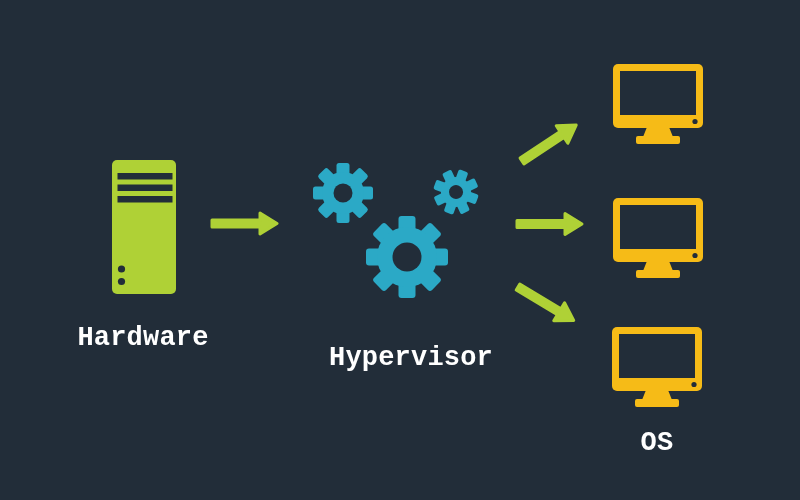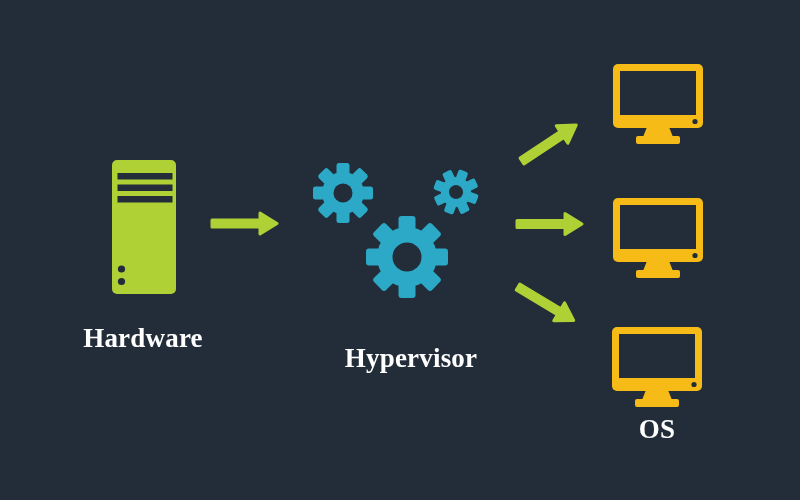--- a/index.html
+++ b/index.html
@@ -8,21 +8,21 @@
     --teal:#2BA9C6;
     --yellow:#F6BB17;
     --text:#FFFFFF;
   }
   html,body{margin:0;padding:0;background:var(--bg);}
   .stage{
     position:relative;
     width:800px;height:500px;
     background:var(--bg);
     overflow:hidden;
-    font-family:Liberation Serif, serif;
+    font-family:Liberation Mono, monospace;
   }
   .art{position:absolute;left:0;top:0;}
   .green{fill:var(--green);}
   .teal{fill:var(--teal);}
   .yellow{fill:var(--yellow);}
   .dark{fill:var(--bg);}
   .arrow{
     fill:var(--green);
     stroke:var(--green);
     stroke-width:3;
@@ -124,15 +124,15 @@
 
     <use href="#mon" x="613" y="64"></use>
     <use href="#mon" x="613" y="198"></use>
     <use href="#mon" x="612" y="327"></use>
   </svg>
 
   <div class="label" style="left:143px;top:324px;">Hardware</div>
 
   <div class="label" style="left:411px;top:324px;margin-top:20px;">Hypervisor</div>
 
-  <div class="label" style="left:657px;top:415px;">OS</div>
+  <div class="label" style="left:657px;top:429px;">OS</div>
 
 </div>
 
 </body></html>

